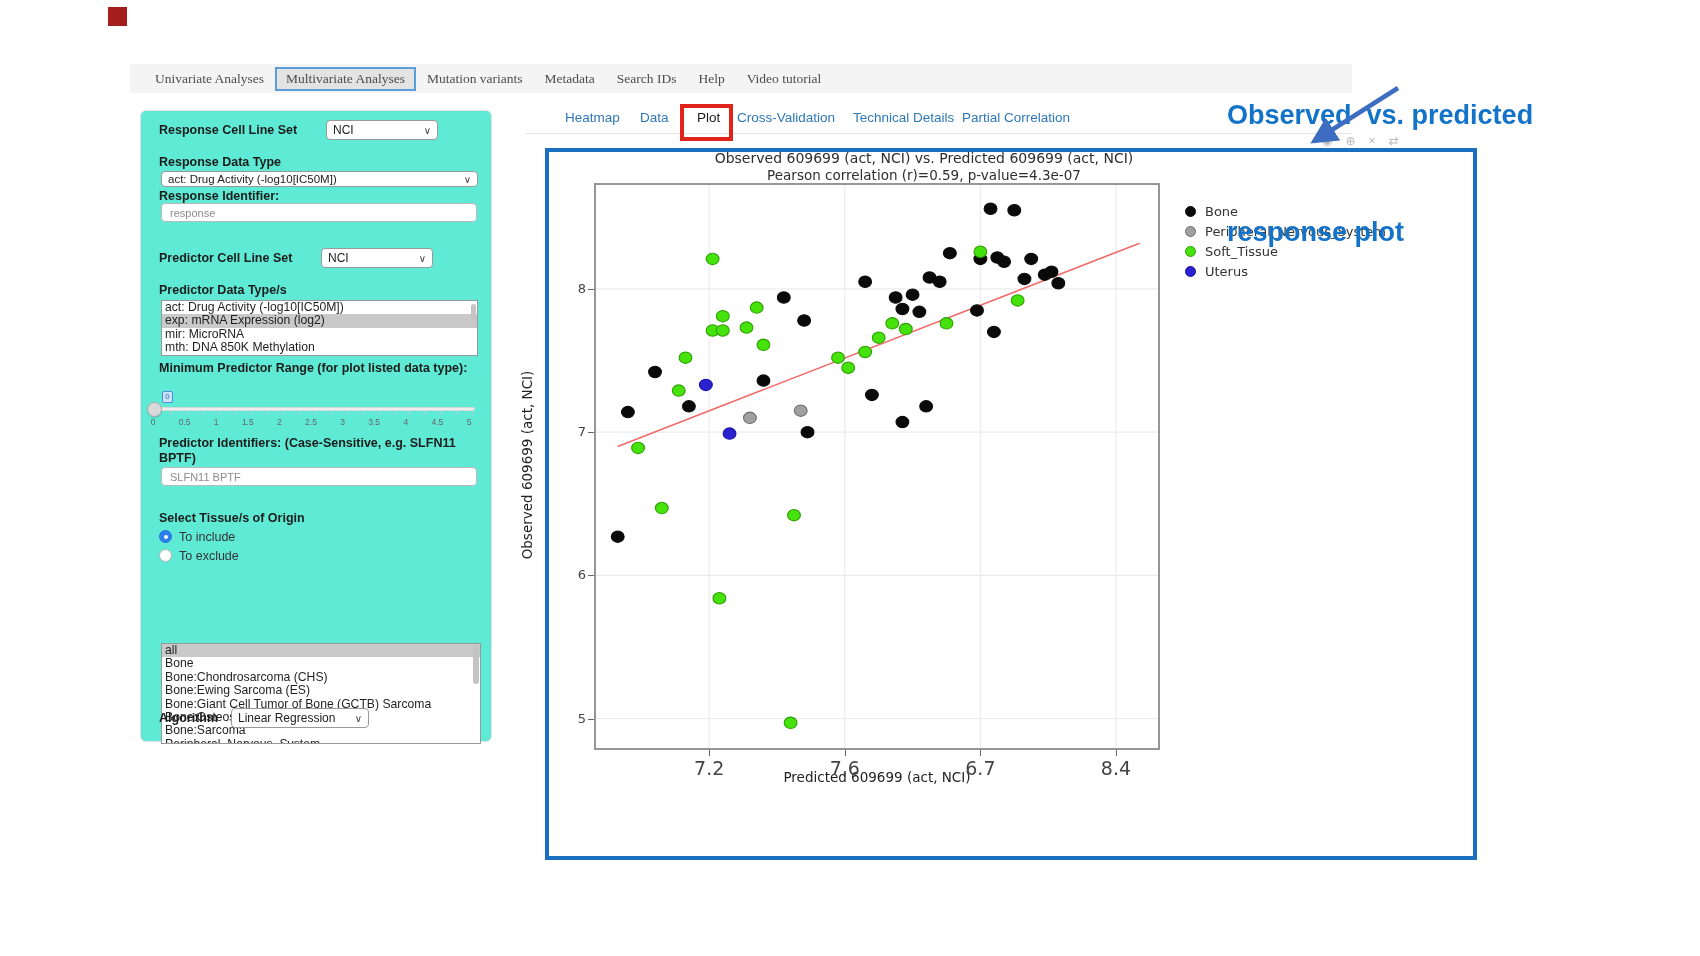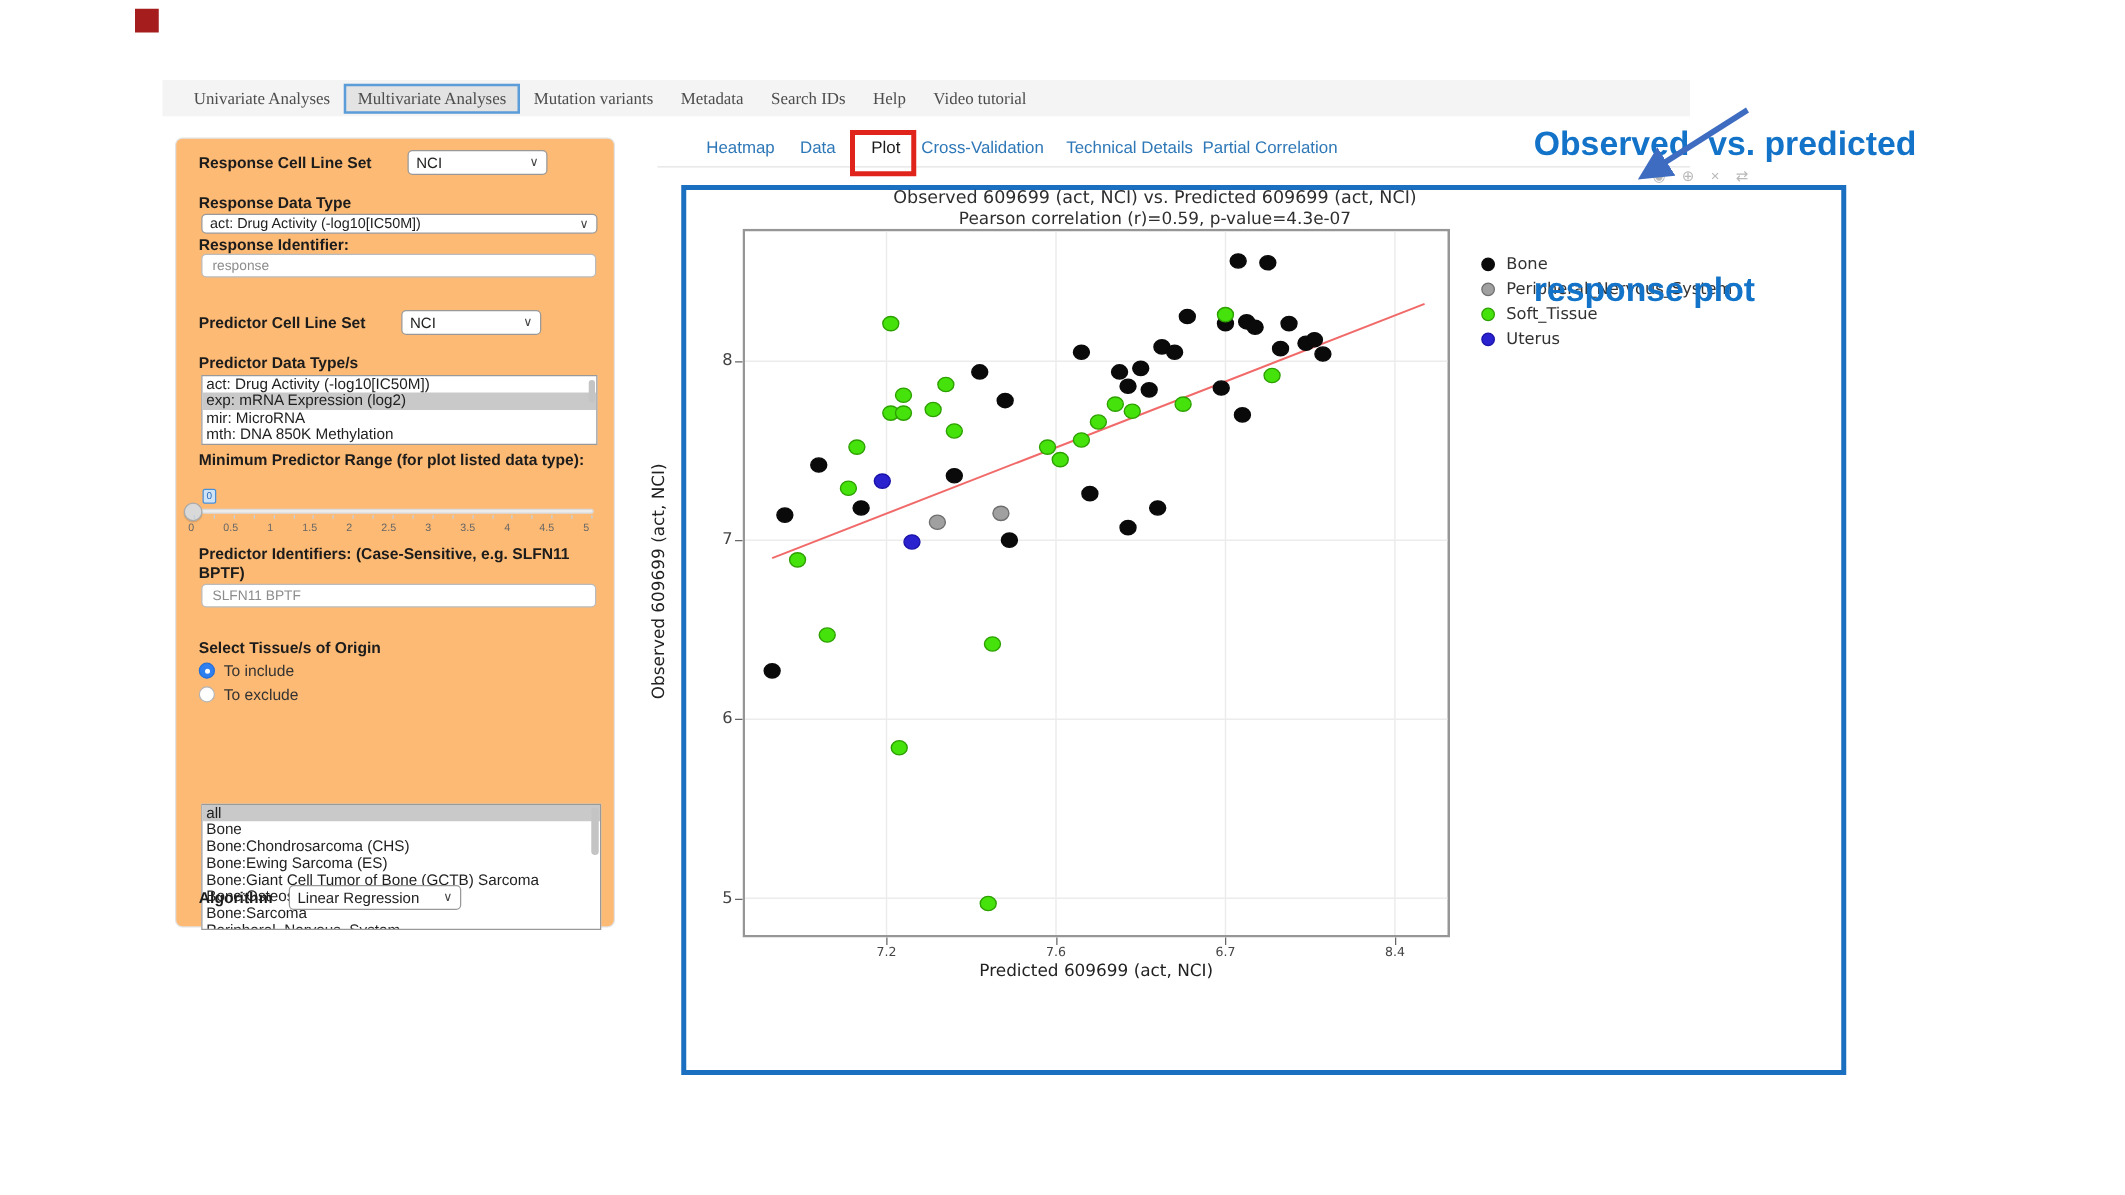--- a/index.html
+++ b/index.html
@@ -16,21 +16,21 @@
     position:absolute; left:130px; top:64px; width:1222px; height:29px;
     background:#f4f4f4; display:flex; align-items:center; padding-left:14px;
     font-size:13.5px; color:#4d4d4d;
   }
   .topnav .nav-item { padding:4px 11px; white-space:nowrap; cursor:default;font-family:Liberation Serif, serif; }
   .topnav .nav-item.active { background:#e3e3e3; border:2px solid #5b9dd9; padding:2px 9px; }
 
   
   .sidebar {
     position:absolute; left:140px; top:110px; width:352px; height:632px;
-    background:#fdba74; border:1px solid #e2e2e2; border-radius:6px;
+    background:#5eead4; border:1px solid #e2e2e2; border-radius:6px;
   }
   .sb-abs { position:absolute; }
   .sb-label { font-size:12.5px; font-weight:bold; color:#1c1c1c; line-height:15px; }
   .sb-select {
     background:#fff; border:1px solid #999; border-radius:4px;
     font-size:12px; color:#222; display:flex; align-items:center;
     padding:0 6px; height:20px; justify-content:space-between; white-space:nowrap;
   }
   .sb-select .chev { color:#444; font-size:10px; margin-left:6px; }
   .sb-input {
@@ -64,21 +64,21 @@
   .plot-title { position:absolute; left:594px; width:660px; text-align:center; font-family:"DejaVu Sans", sans-serif; color:#2e2e2e; }
   #plot-title1 { top:150px; font-size:14px; }
   #plot-title2 { top:167px; font-size:13.5px; }
 
   .modebar { position:absolute; left:1322px; top:135px; display:flex; gap:13px; color:#b9b9b9; font-size:12px; }
   .modebar span { line-height:13px; }
 
   #plot-svg { position:absolute; left:594px; top:183px; }
 
   .ytick-label { position:absolute; width:26px; text-align:right; font-size:13px; color:#444; font-family:"DejaVu Sans", sans-serif; }
-  .xtick-label { position:absolute; width:44px; text-align:center; font-size:10px; color:#444; font-family:"DejaVu Sans", sans-serif; }
+  .xtick-label { position:absolute; width:44px; text-align:center; font-size:19px; color:#444; font-family:"DejaVu Sans", sans-serif; }
   .ytick-mark { position:absolute; width:6px; height:1px; background:#666; }
   .xtick-mark { position:absolute; width:1px; height:6px; background:#666; }
 
   #x-axis-title { position:absolute; left:727px; top:769px; width:300px; text-align:center; font-size:13.5px; color:#222; font-family:"DejaVu Sans", sans-serif; }
   #y-axis-title { position:absolute; left:417px; top:457px; width:220px; text-align:center; font-size:13.5px; color:#222; font-family:"DejaVu Sans", sans-serif; transform:rotate(-90deg); transform-origin:center; }
 
   .legend { position:absolute; left:1185px; top:201px; }
   .legend .lrow { display:flex; align-items:center; gap:9px; height:20px; }
   .legend .ldot { width:11px; height:11px; border-radius:50%; }
   .legend .ltext { font-size:13px; color:#333; font-family:"DejaVu Sans", sans-serif; white-space:nowrap; }

